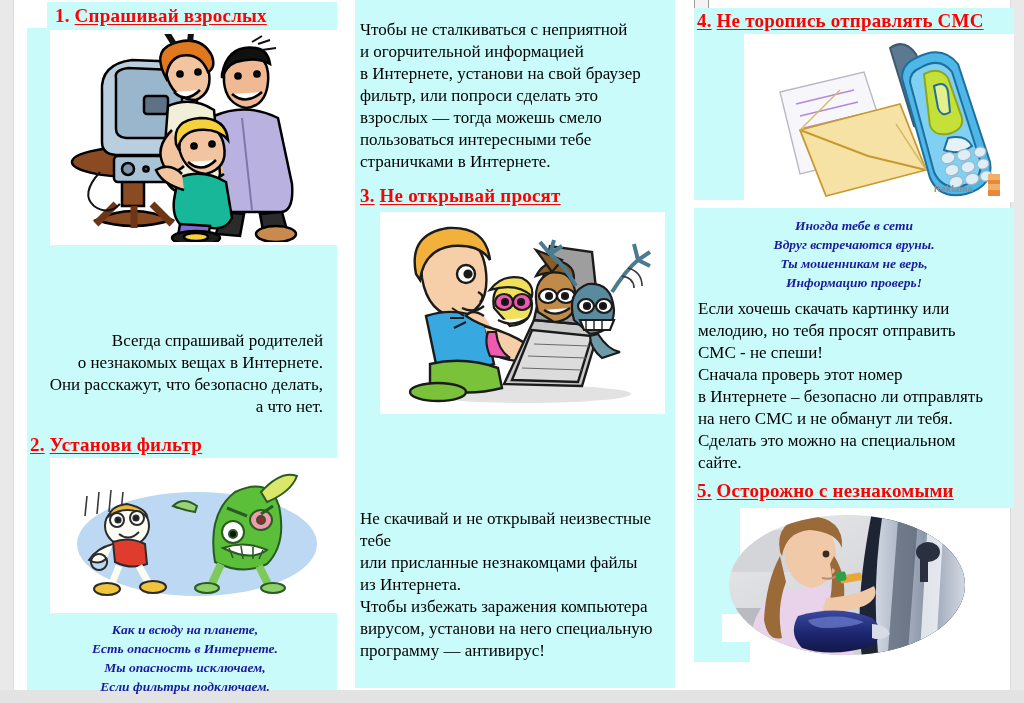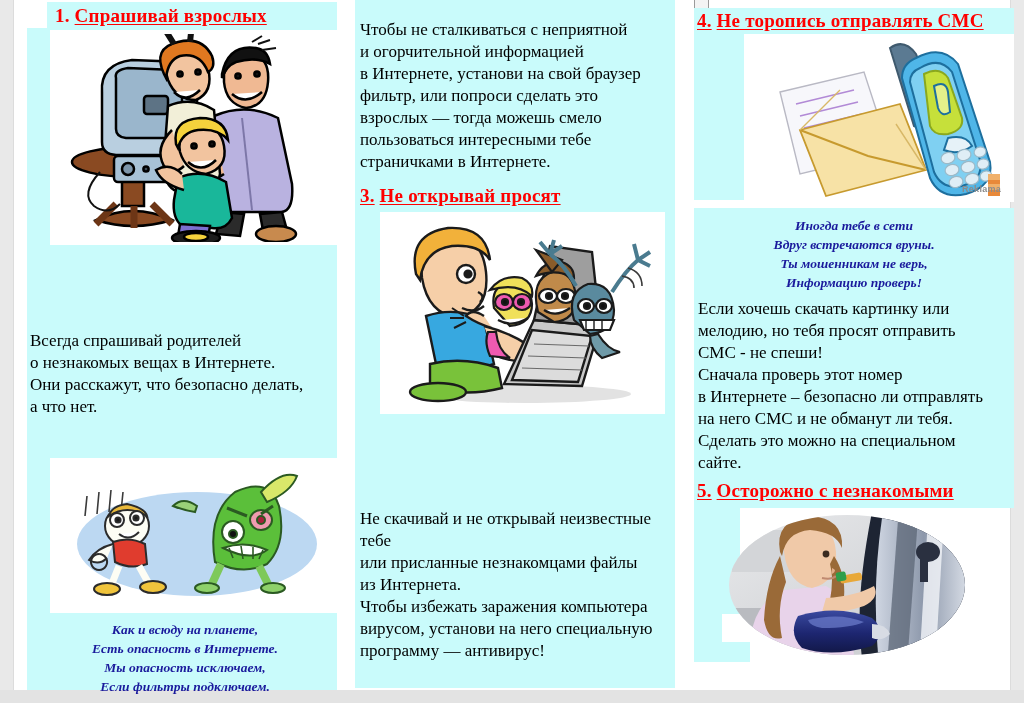--- a/index.html
+++ b/index.html
@@ -148,25 +148,29 @@
         <path d="M132 128 Q146 140 160 126" fill="#fff"></path>
         <path d="M122 144 Q146 134 170 148 L176 184 Q170 196 156 194 L126 192 Q116 184 118 166Z" fill="#19b79a"></path>
         <path d="M124 190 L122 202 L152 204 L154 192Z" fill="#7c6fd0"></path>
         <ellipse cx="140" cy="204" rx="24" ry="7" fill="#1c1c1c"></ellipse>
         <ellipse cx="140" cy="203" rx="12" ry="4" fill="#f5d23c"></ellipse>
         <path d="M128 156 Q106 150 100 136 Q114 128 126 140" fill="#f2c49f"></path>
       </g>
     </svg>
   </div>
 
-  <div class="body-text" style="left:30px;top:330px;width:310px;">Всегда спрашивай родителей
+  <div class="body-text" style="left:13px;top:330px;width:310px;text-align:right;">Всегда спрашивай родителей
 о незнакомых вещах в Интернете.
 Они расскажут, что безопасно делать,
 а что нет.</div>
 
+  <div class="heading" style="left:30px;top:434px;">
+    <u>2.</u>
+    <u>Установи фильтр</u>
+  </div>
 
   <div class="white" style="left:50px;top:458px;width:287px;height:155px;"></div>
   <div class="art" style="left:55px;top:462px;width:277px;height:148px;">
     <svg width="277" height="148" viewBox="0 0 277 148">
       <rect width="277" height="148" fill="#ffffff"></rect>
       <ellipse cx="142" cy="82" rx="120" ry="52" fill="#bcd8f2"></ellipse>
 
       <g stroke="#3a3a3a" stroke-width="1.6">
         <path d="M32 34 L30 54 M44 30 L42 52 M56 28 L54 50 M68 30 L66 50"></path>
       </g>
@@ -347,21 +351,21 @@
         <ellipse cx="242" cy="142" rx="6" ry="5" transform="rotate(-14 242 142)"></ellipse>
       </g>
 
       <g>
         <rect x="244" y="140" width="12" height="22" fill="#e8893a"></rect>
         <rect x="244" y="140" width="12" height="6" fill="#f0b06a"></rect>
         <rect x="244" y="150" width="12" height="6" fill="#f0b06a"></rect>
       </g>
     </svg>
   </div>
-  <div class="wm" style="left:934px;top:184px;margin-left:28px;">Reklama</div>
+  <div class="wm" style="left:934px;top:184px;">Reklama</div>
 
   <div class="cyan" style="left:694px;top:208px;width:320px;height:260px;"></div>
   <div class="poem" style="left:700px;top:216px;width:308px;">Иногда тебе в сети
 Вдруг встречаются вруны.
 Ты мошенникам не верь,
 Информацию проверь!</div>
   <div class="body-text" style="left:698px;top:298px;width:316px;">Если хочешь скачать картинку или
 мелодию, но тебя просят отправить
 СМС - не спеши!
 Сначала проверь этот номер

